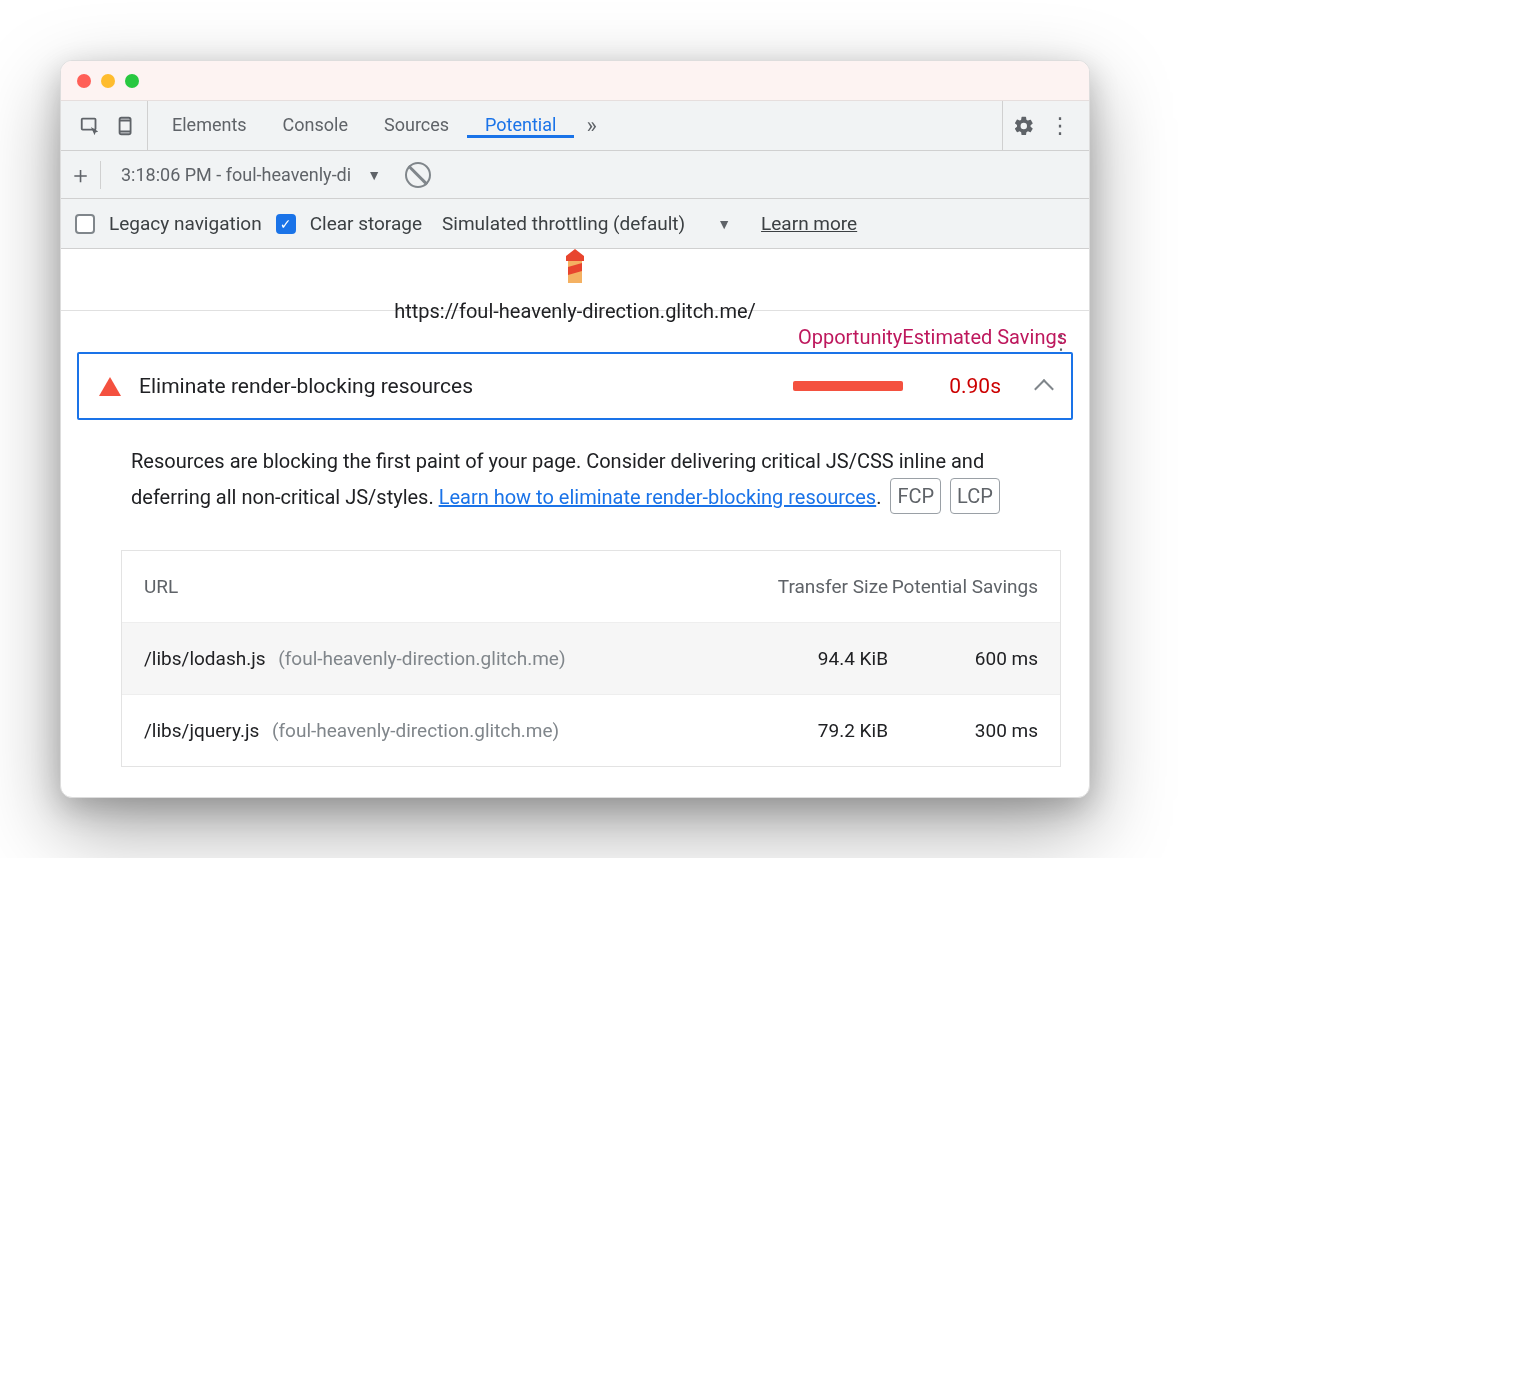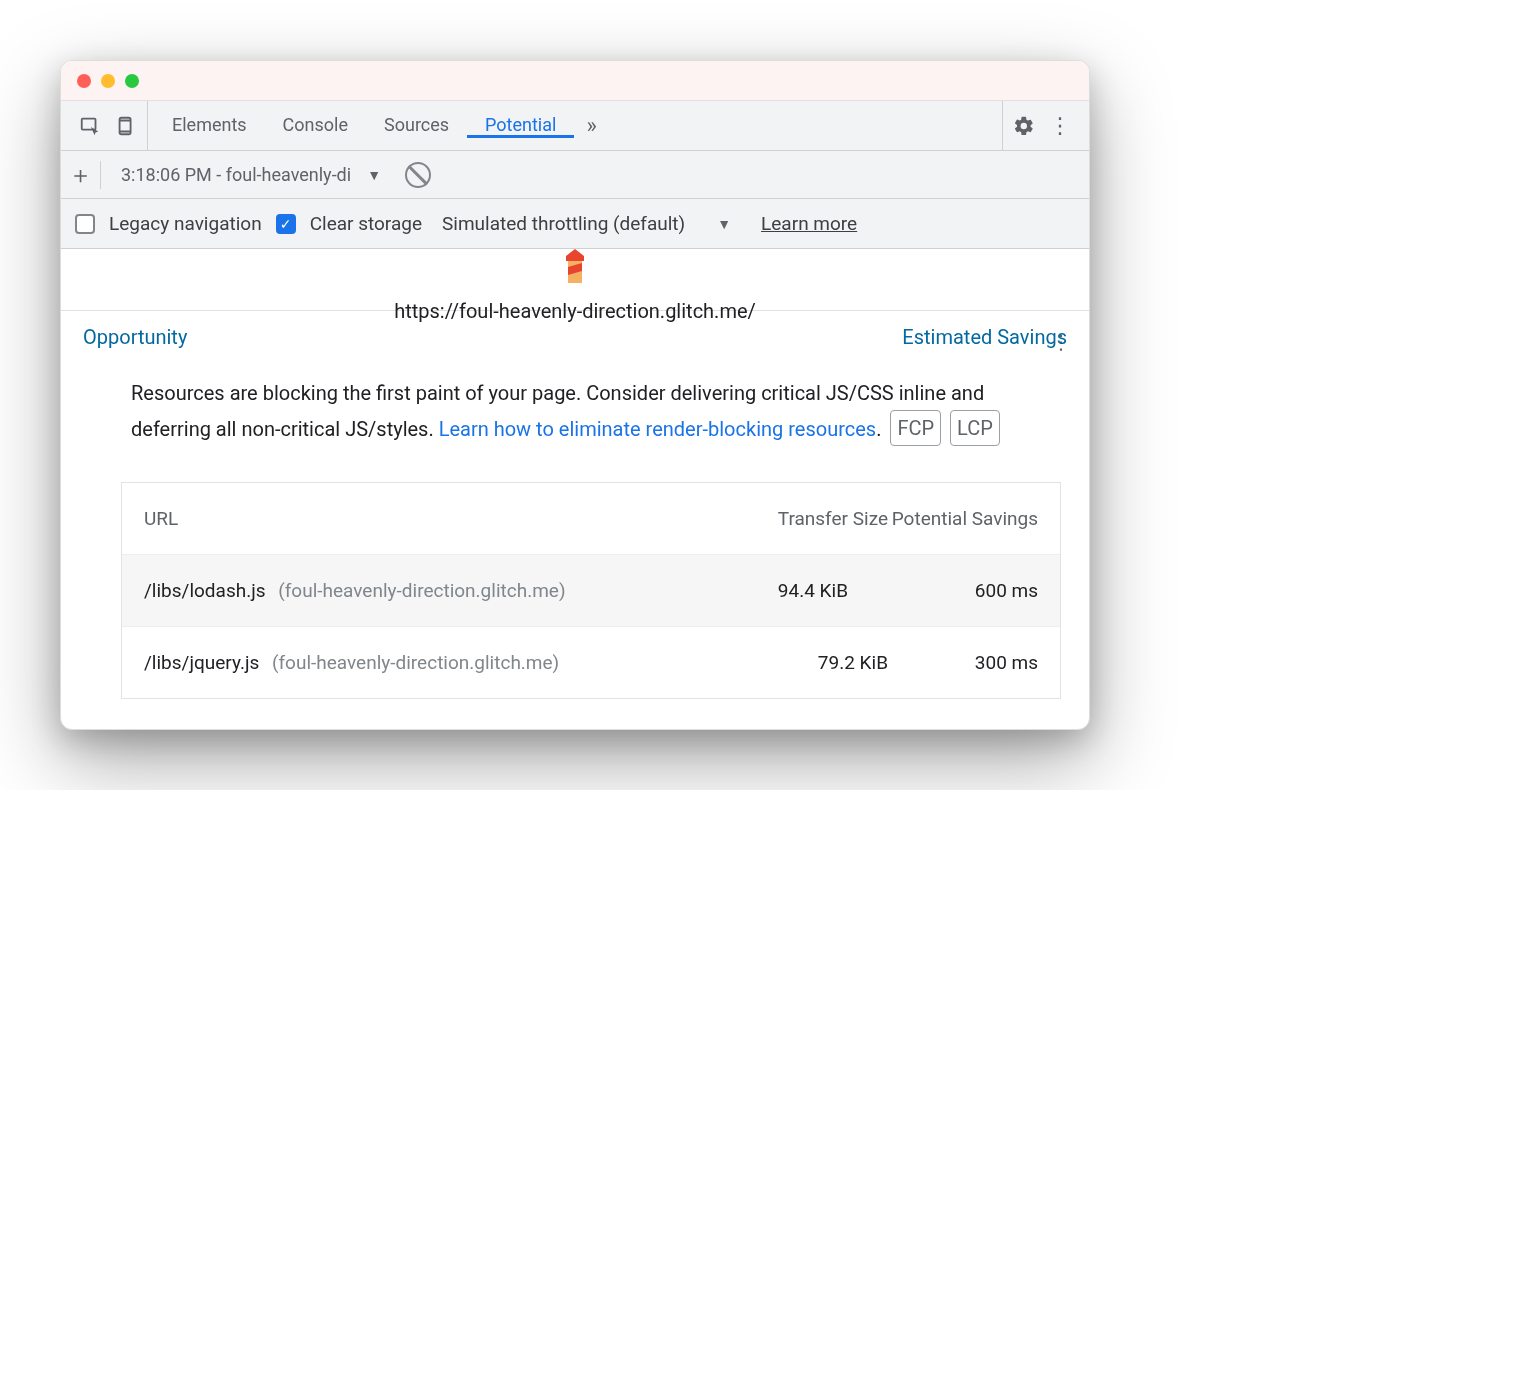--- a/index.html
+++ b/index.html
@@ -125,22 +125,22 @@
   .urlbar {
     height: 62px; display:flex; align-items:center; gap:16px;
     padding: 0 18px; border-bottom: 1px solid #e0e0e0;
     font-size: 20px; color:#202124;flex-direction:column;
   }
   .lh-logo { width:30px; height:34px; position:relative; flex-shrink:0; }
   .vert-dots { font-size:20px; color:#5f6368; cursor:pointer; margin-left:auto; letter-spacing:0; line-height:6px; }
 
   
   .opp-hdr {
-    display:flex; justify-content:space-between;
-    padding: 14px 22px 3px 22px; color:#0369a1; font-size:20px;
+    display:flex; justify-content:flex-end;
+    padding: 14px 22px 3px 22px; color:#be185d; font-size:20px;
   }
 
   
   .audit-wrap { padding: 0 10px 0 10px; }
   .audit {
     border: 2px solid #1a73e8;
     border-radius: 2px;
     padding: 20px 20px;
     display:flex; align-items:center; gap:18px;
     margin: 0 6px;
@@ -155,39 +155,39 @@
   .chev-up {
     width:14px; height:14px; border-left:2.5px solid #80868b; border-top:2.5px solid #80868b;
     transform: rotate(45deg); margin-top:6px; cursor:pointer;
   }
 
   
   .desc {
     padding: 24px 28px 10px 70px;
     font-size: 20px; line-height: 1.7; color:#202124;
   }
-  .desc a { color:#1a73e8; }
+  .desc a { color:#1a73e8; text-decoration: underline; }
   .tag {
     display:inline-block; border:1px solid #9aa0a6; border-radius:4px;
     padding: 0 6px; font-size:20px; color:#5f6368; margin-left:4px;
     vertical-align: 1px;
   }
 
   
   .tbl {
     margin: 26px 28px 30px 60px;
     border:1px solid #e3e3e3;
   }
   .tbl-row { display:flex; padding: 24px 22px; font-size:19px; color:#202124; }
   .tbl-row + .tbl-row { border-top:1px solid #eee; }
   .tbl-row.hdr { color:#5f6368; }
   .tbl-row .c-url { flex:1; }
   .tbl-row .c-size { width:140px; text-align:right; }
   .tbl-row .c-sav { width:150px; text-align:right; }
-  .tbl-row.alt { background:#f6f6f6;gap:40px; }
+  .tbl-row.alt { background:#f6f6f6; }
   .host { color:#80868b; }
 </style>
 </head>
 <body>
 
 <div class="window">
 
   <div class="titlebar">
     <div class="traffic-lights">
       <div class="tl red"></div>
@@ -258,20 +258,29 @@
     </span>
     <span>https://foul-heavenly-direction.glitch.me/</span>
     <span class="vert-dots">⋮</span>
   </div>
 
   <div class="opp-hdr">
     <span>Opportunity</span>
     <span>Estimated Savings</span>
   </div>
 
+  <div class="audit-wrap">
+    <div class="audit">
+      <div class="tri-red"></div>
+      <div class="audit-title">Eliminate render-blocking resources</div>
+      <div class="spark"></div>
+      <div class="audit-val">0.90s</div>
+      <div class="chev-up"></div>
+    </div>
+  </div>
 
   <div class="desc">
     <span>Resources are blocking the first paint of your page. Consider delivering critical JS/CSS inline and deferring all non-critical JS/styles. </span><a>Learn how to eliminate render-blocking resources</a><span>.</span>
     <span class="tag">FCP</span>
     <span class="tag">LCP</span>
   </div>
 
   <div class="tbl">
     <div class="tbl-row hdr">
       <div class="c-url">URL</div>

